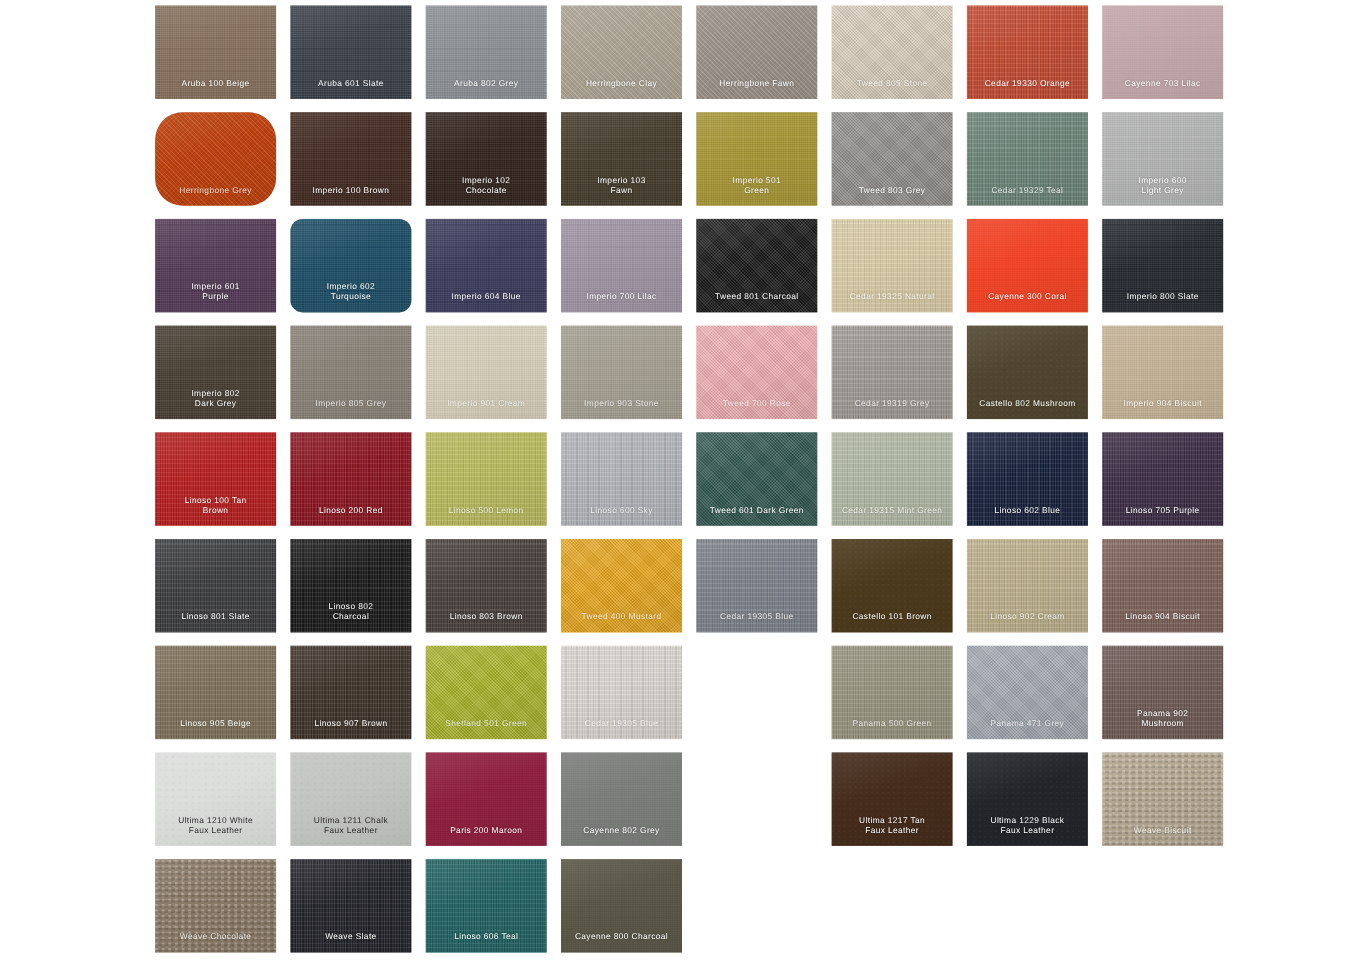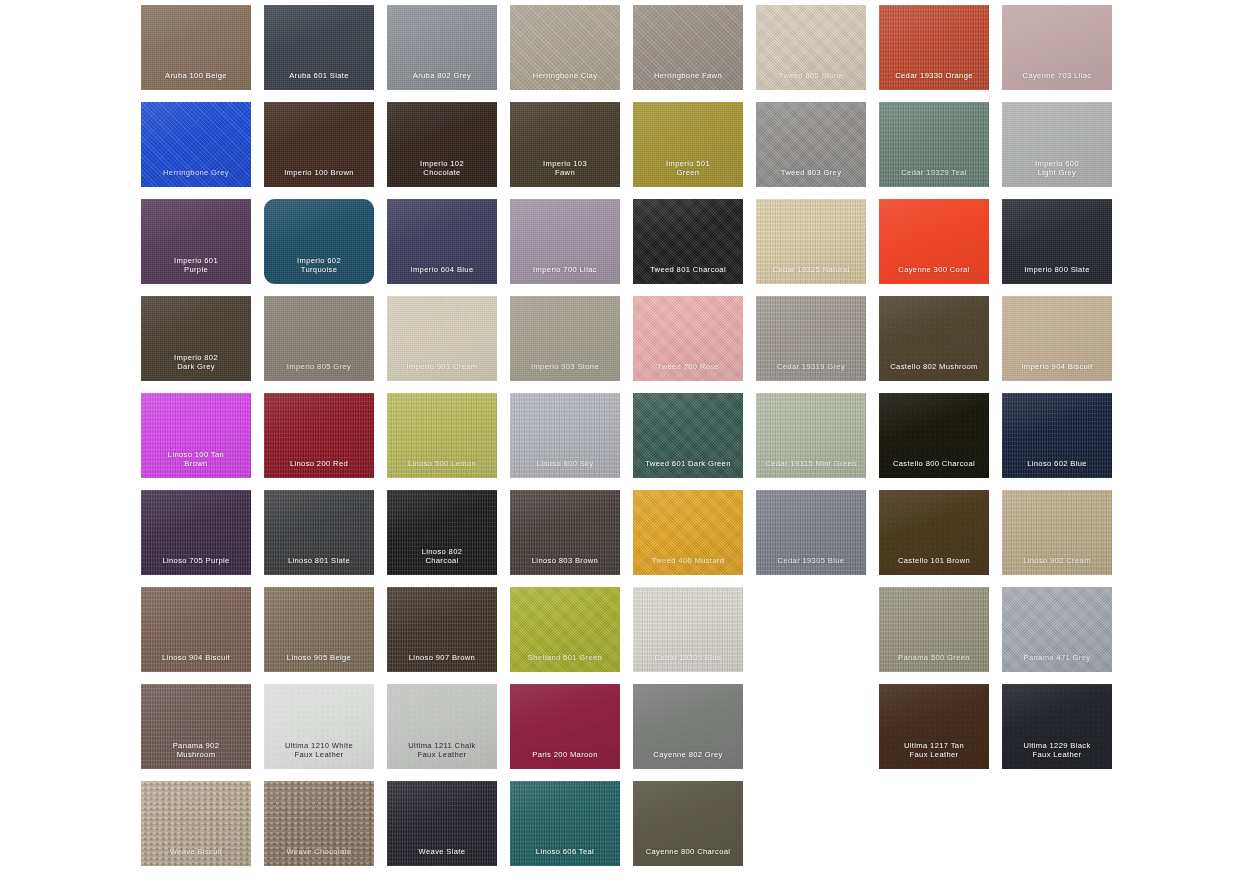--- a/index.html
+++ b/index.html
@@ -147,21 +147,21 @@
     <div class="swatch tex-slub" title="Cedar 19330 Orange" style="background: rgb(196, 73, 47);">
       <span class="weave"></span>
       <span class="sheen"></span>
       <span class="swatch-label lbl-light">Cedar 19330 Orange</span>
     </div>
     <div class="swatch tex-flat" title="Cayenne 703 Lilac" style="background: rgb(195, 168, 171);">
       <span class="weave"></span>
       <span class="sheen"></span>
       <span class="swatch-label lbl-light">Cayenne 703 Lilac</span>
     </div>
-    <div class="swatch tex-herringbone" title="Herringbone Grey" style="background: #1d4ed8;">
+    <div class="swatch tex-herringbone" title="Herringbone Grey" style="background: #c2410c; border-radius: 25px;">
       <span class="weave"></span>
       <span class="sheen"></span>
       <span class="swatch-label lbl-faint">Herringbone Grey</span>
     </div>
     <div class="swatch tex-plain" title="Imperio 100 Brown" style="background: rgb(64, 40, 31);">
       <span class="weave"></span>
       <span class="sheen"></span>
       <span class="swatch-label lbl-light">Imperio 100 Brown</span>
     </div>
     <div class="swatch tex-plain" title="Imperio 102 Chocolate" style="background: rgb(48, 33, 27);">
@@ -274,21 +274,21 @@
     <div class="swatch tex-leather" title="Castello 802 Mushroom" style="background: rgb(80, 70, 47);">
       <span class="weave"></span>
       <span class="sheen"></span>
       <span class="swatch-label lbl-light">Castello 802 Mushroom</span>
     </div>
     <div class="swatch tex-plain" title="Imperio 904 Biscuit" style="background: rgb(197, 178, 148);">
       <span class="weave"></span>
       <span class="sheen"></span>
       <span class="swatch-label lbl-light">Imperio 904 Biscuit</span>
     </div>
-    <div class="swatch tex-slub" title="Linoso 100 Tan Brown" style="background: #d946ef;">
+    <div class="swatch tex-slub" title="Linoso 100 Tan Brown" style="background: #b91c1c;">
       <span class="weave"></span>
       <span class="sheen"></span>
       <span class="swatch-label lbl-light">Linoso 100 Tan
 Brown</span>
     </div>
     <div class="swatch tex-slub" title="Linoso 200 Red" style="background: rgb(142, 21, 33);">
       <span class="weave"></span>
       <span class="sheen"></span>
       <span class="swatch-label lbl-light">Linoso 200 Red</span>
     </div>
@@ -305,25 +305,20 @@
     <div class="swatch tex-tweed" title="Tweed 601 Dark Green" style="background: rgb(49, 88, 79);">
       <span class="weave"></span>
       <span class="sheen"></span>
       <span class="swatch-label lbl-light">Tweed 601 Dark Green</span>
     </div>
     <div class="swatch tex-slub" title="Cedar 19315 Mint Green" style="background: rgb(180, 187, 166);">
       <span class="weave"></span>
       <span class="sheen"></span>
       <span class="swatch-label lbl-faint">Cedar 19315 Mint Green</span>
     </div>
-    <div class="swatch tex-leather" title="Castello 800 Charcoal" style="background: rgb(27, 26, 16);">
-      <span class="weave"></span>
-      <span class="sheen"></span>
-      <span class="swatch-label lbl-light">Castello 800 Charcoal</span>
-    </div>
     <div class="swatch tex-slub" title="Linoso 602 Blue" style="background: rgb(21, 31, 58);">
       <span class="weave"></span>
       <span class="sheen"></span>
       <span class="swatch-label lbl-light">Linoso 602 Blue</span>
     </div>
     <div class="swatch tex-slub" title="Linoso 705 Purple" style="background: rgb(59, 43, 68);">
       <span class="weave"></span>
       <span class="sheen"></span>
       <span class="swatch-label lbl-light">Linoso 705 Purple</span>
     </div>

